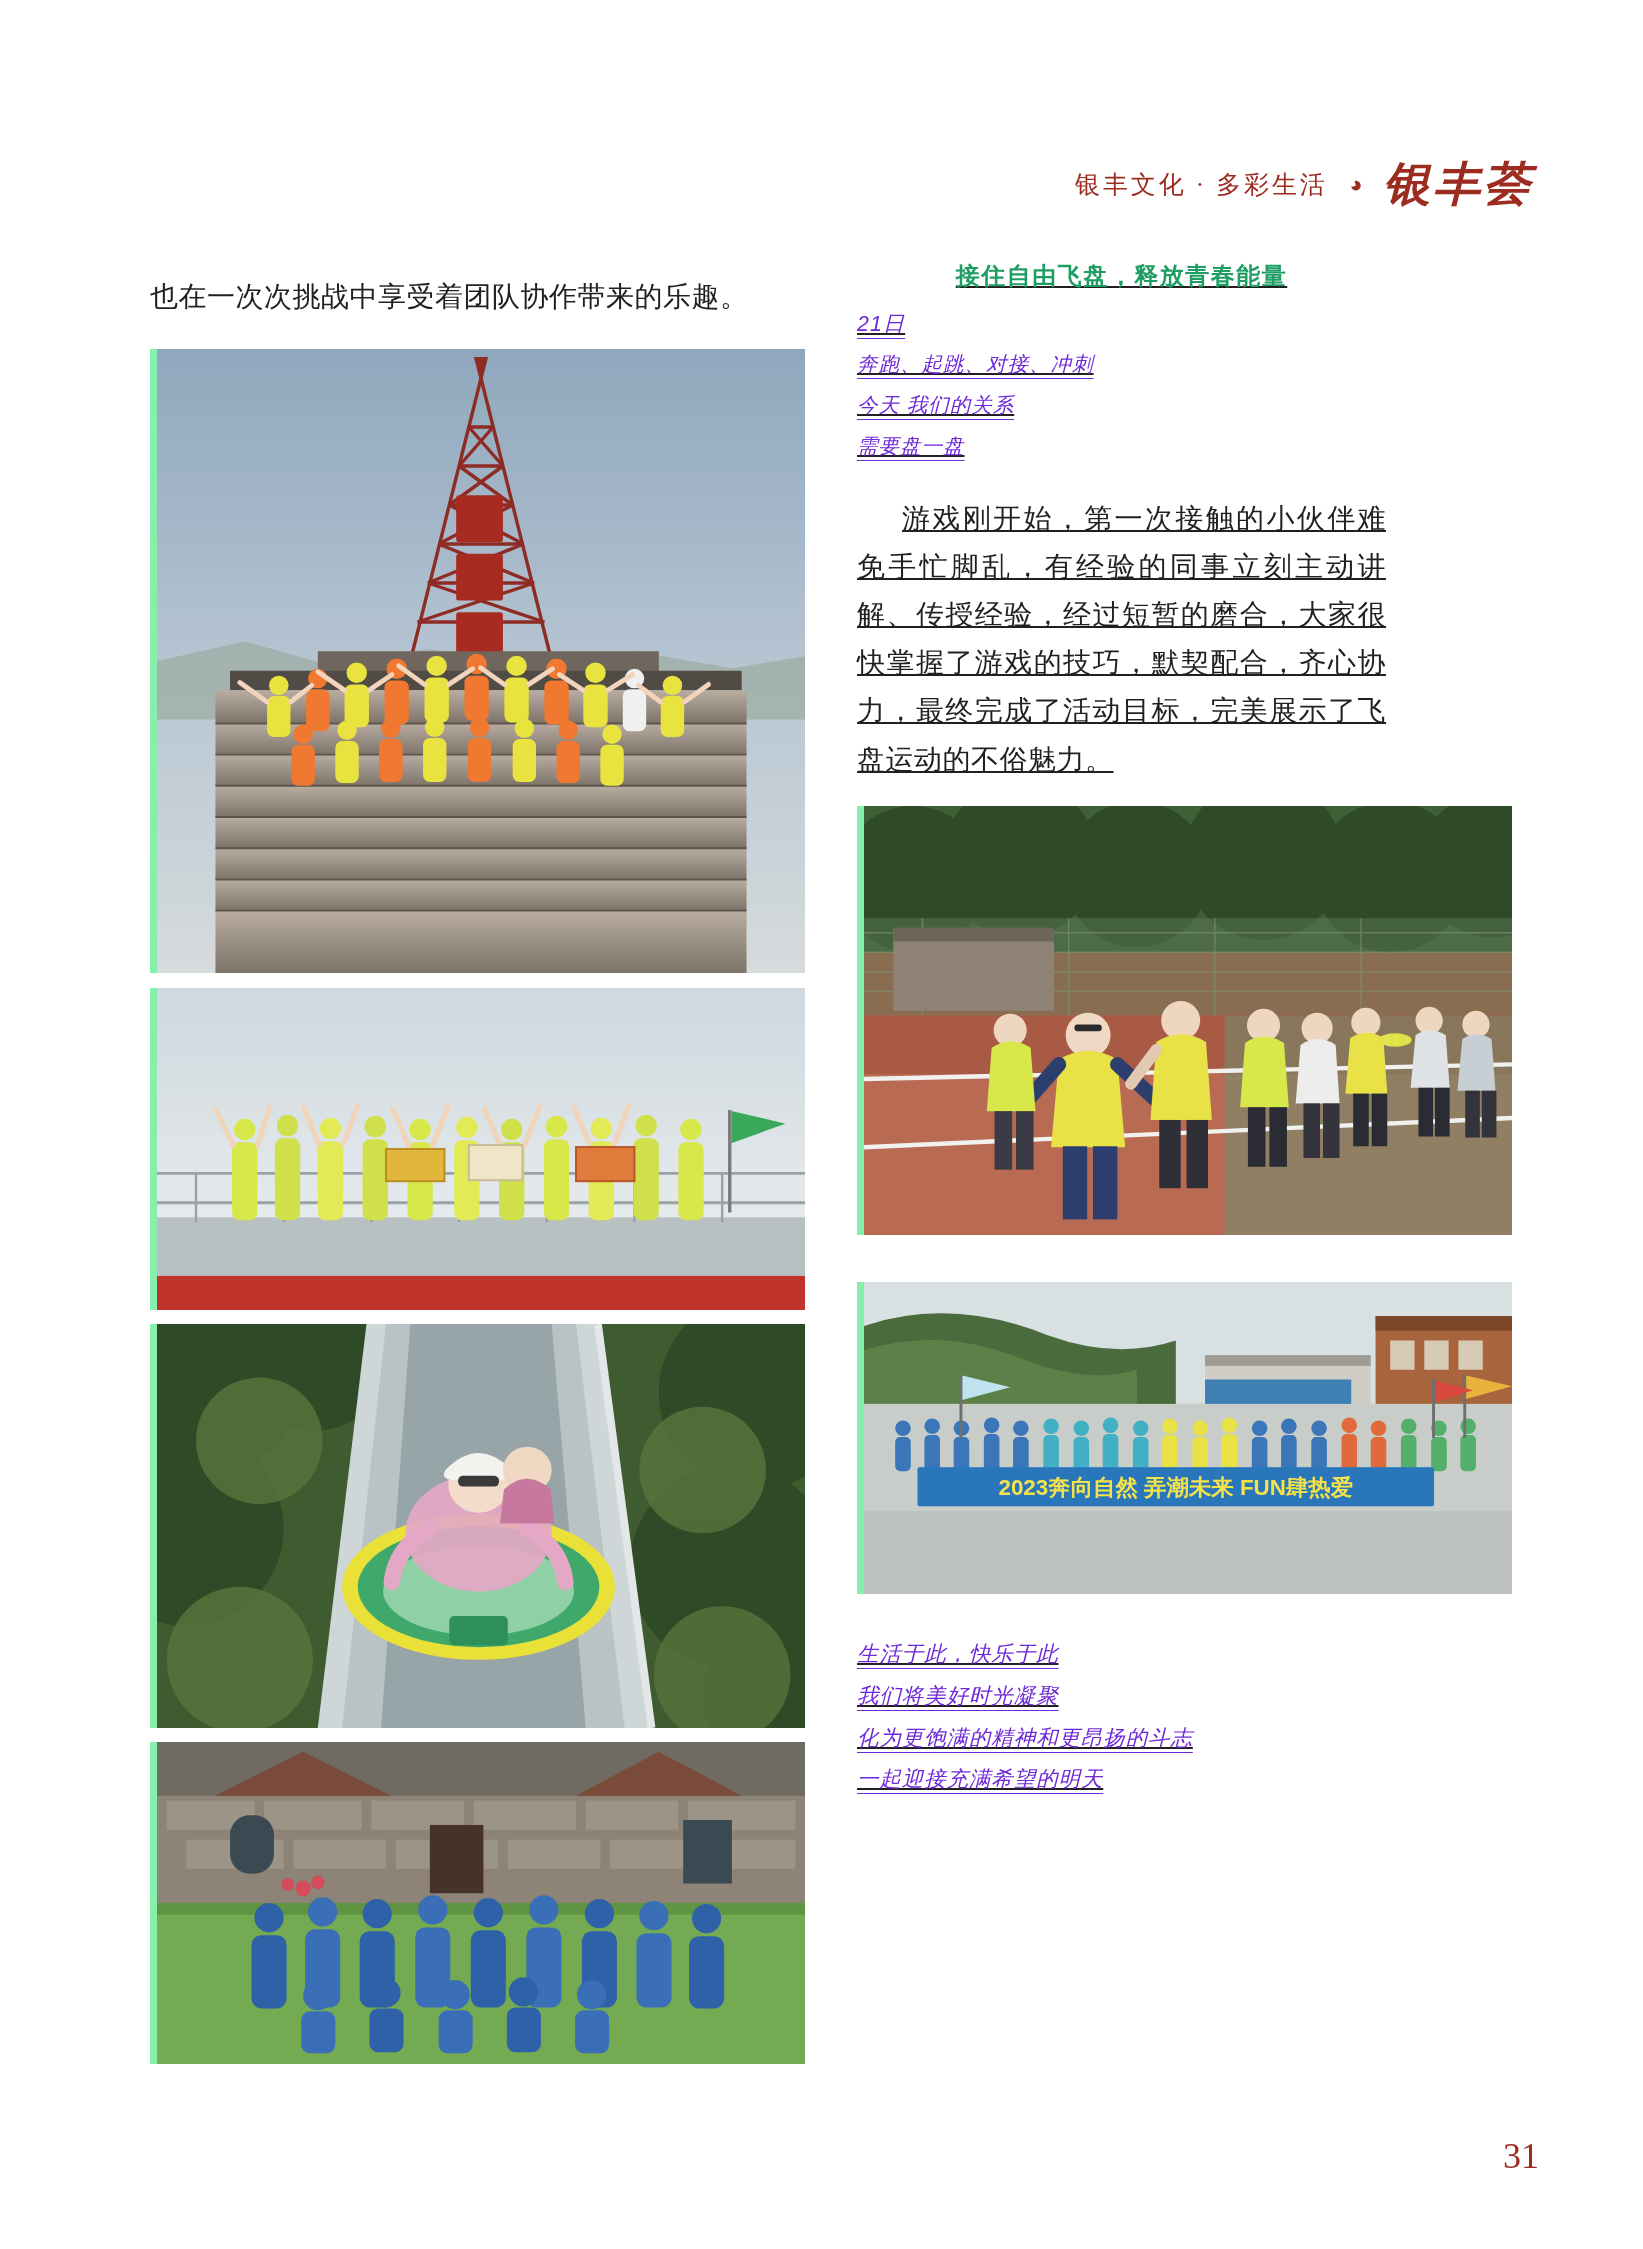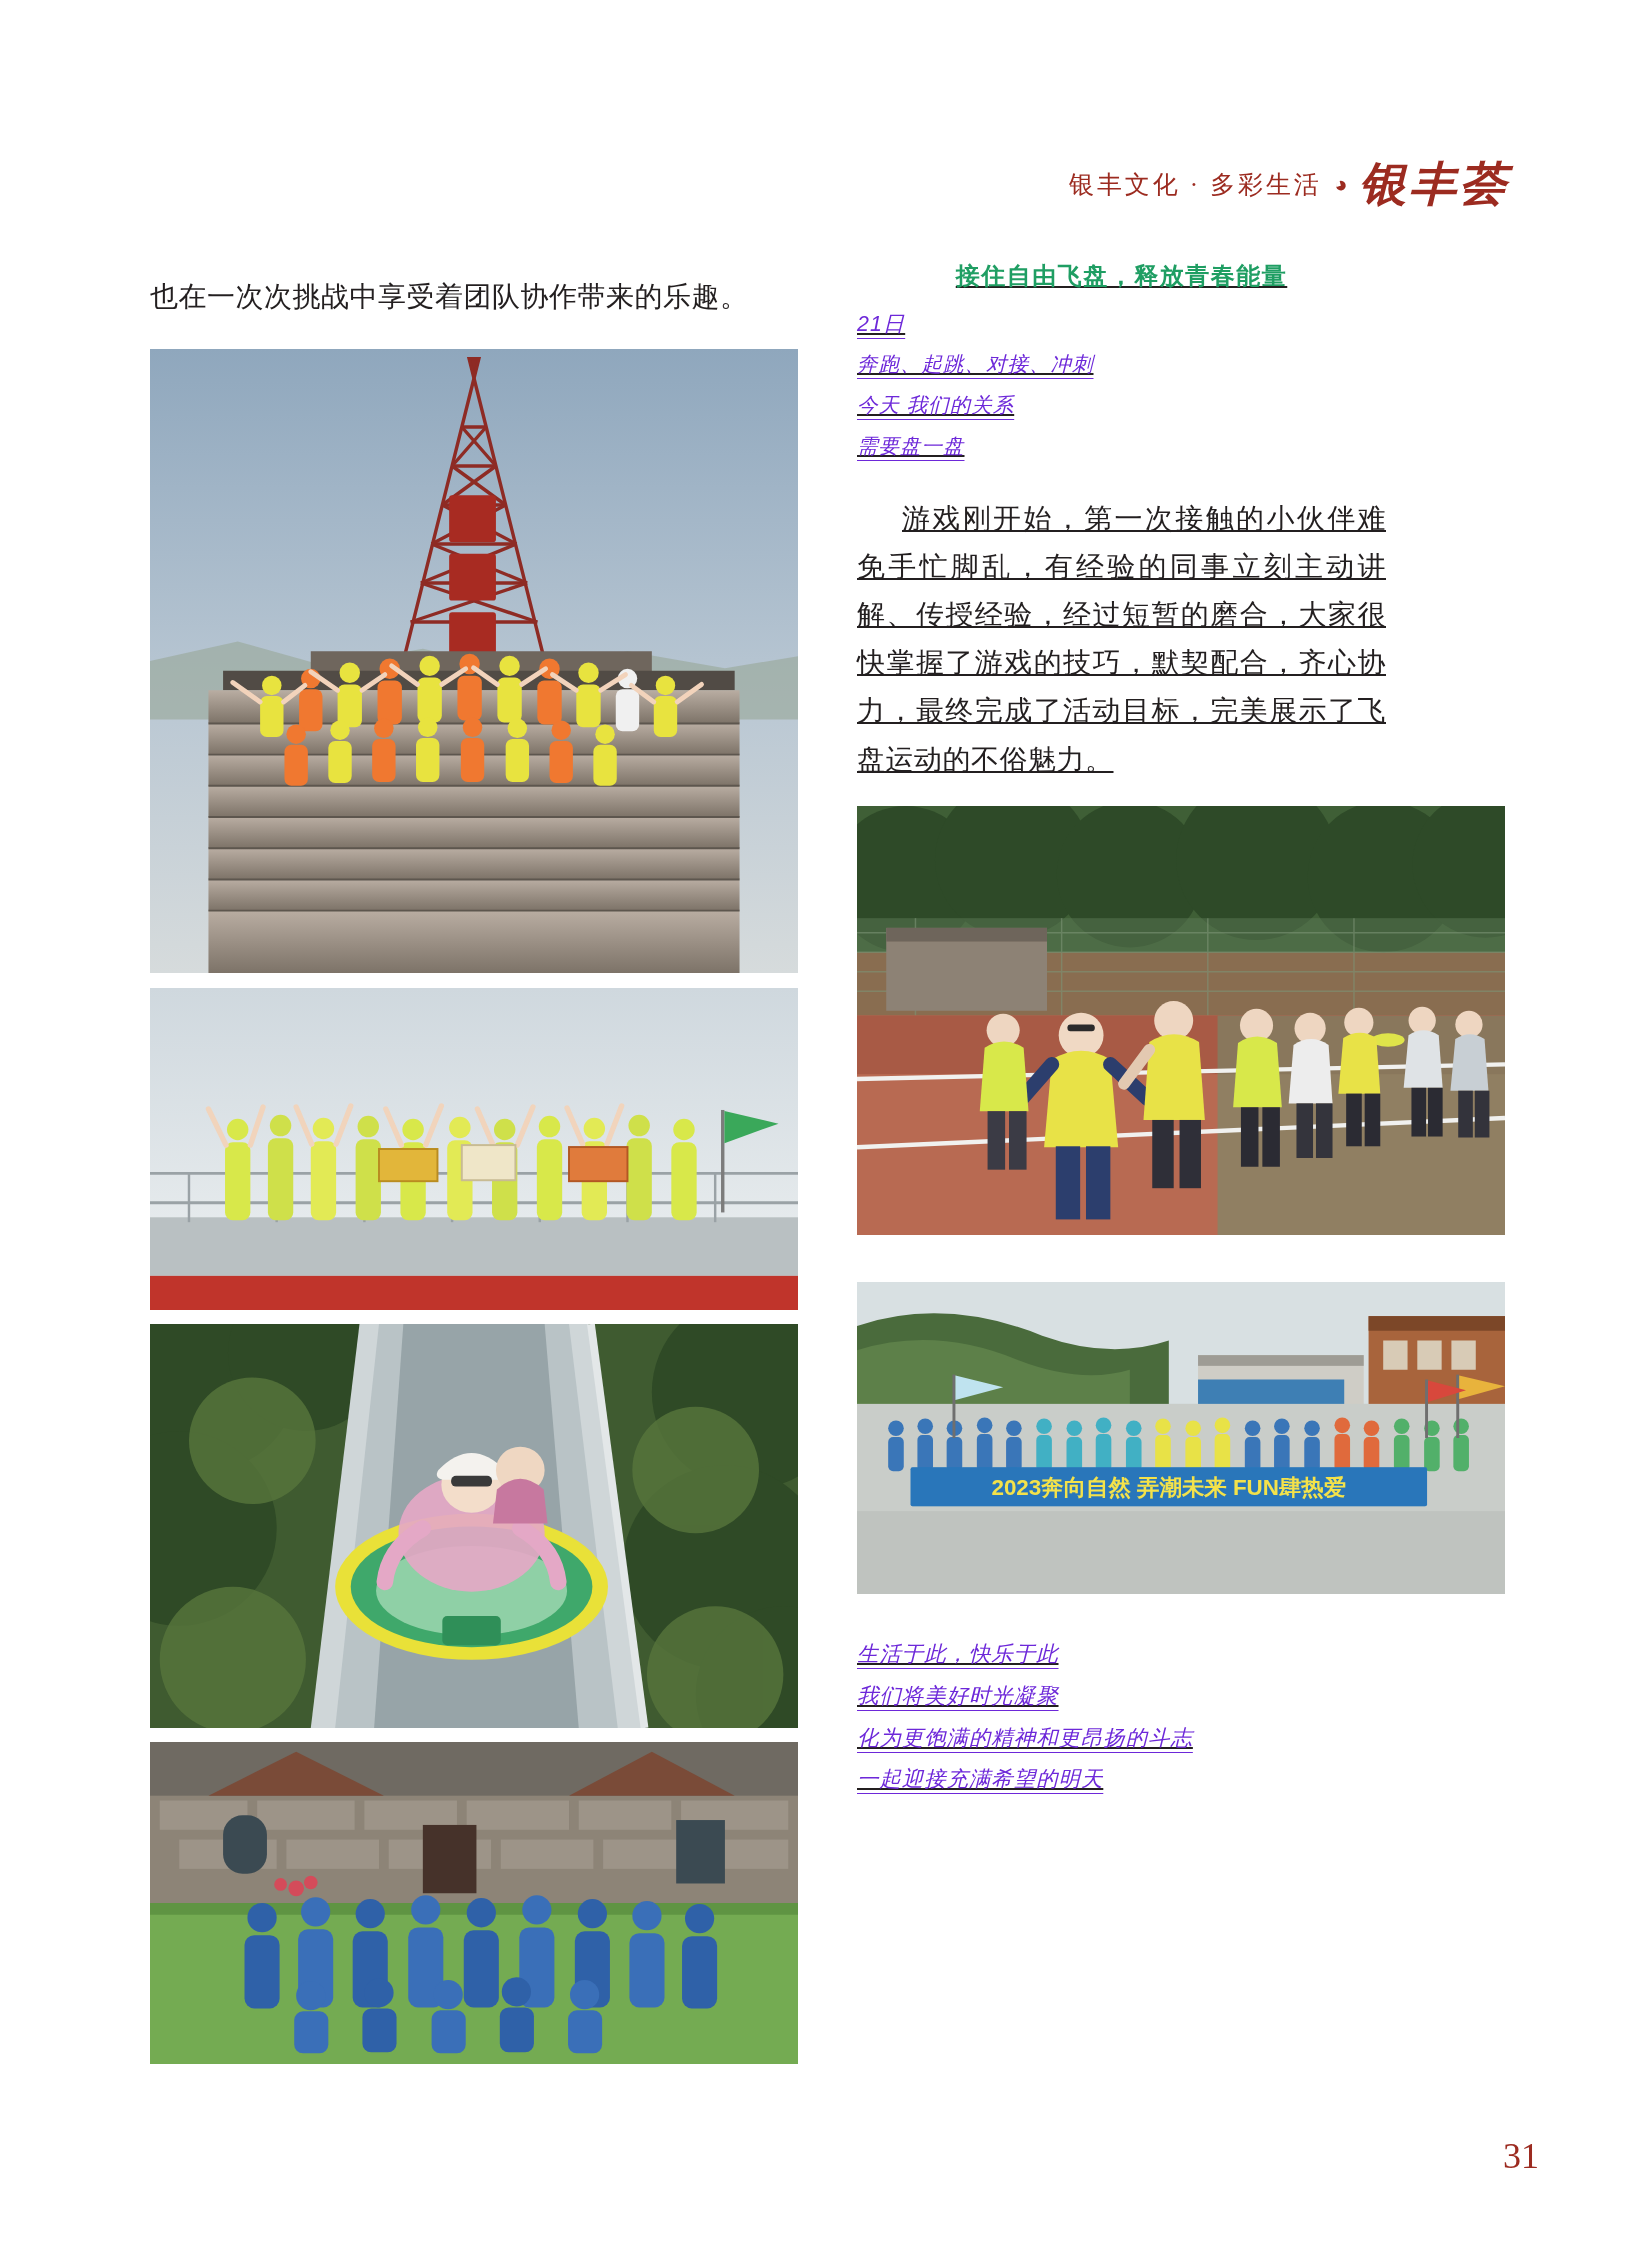--- a/index.html
+++ b/index.html
@@ -13,24 +13,24 @@
     position: relative;
     font-family: "Liberation Sans", sans-serif;
     color: #231f20;
     overflow: hidden;
   }
 
   
   .page-header {
     position: absolute;
     top: 161px;
-    right: 135px;
+    right: 111px;
     display: flex;
     align-items: center;
-    gap: 12px;
+    gap: 21px;
   }
   .header-breadcrumb {
     font-family: "Liberation Serif", serif;
     font-size: 25px;
     letter-spacing: 2.9px;
     color: #9c2b20;
     white-space: nowrap;
   }
   .header-mark {
     font-size: 22.4px;
@@ -99,20 +99,21 @@
   }
   .poem-line.small {
     font-size: 20.5px;
   }
 
   
   .photo {
     position: relative;
     overflow: hidden;
     background: #86efac;
+    padding-left: 7px;
   }
   .photo > svg { display: block; width: 100%; height: 100%; }
 
   .p-tower   { width: 648px; height: 624px; margin-top: 28px; }
   .p-bridge  { width: 648px; height: 322px;  margin-top: 14.6px; }
   .p-slide   { width: 648px; height: 404px;  margin-top: 14.6px; }
   .p-group   { width: 648px; height: 322px;  margin-top: 13.6px; }
 
   .p-frisbee { width: 648px; height: 429px; margin: 22.4px 0 0 0; }
   .p-banner  { width: 648px; height: 312px; margin: 25px 0 0 0; }

